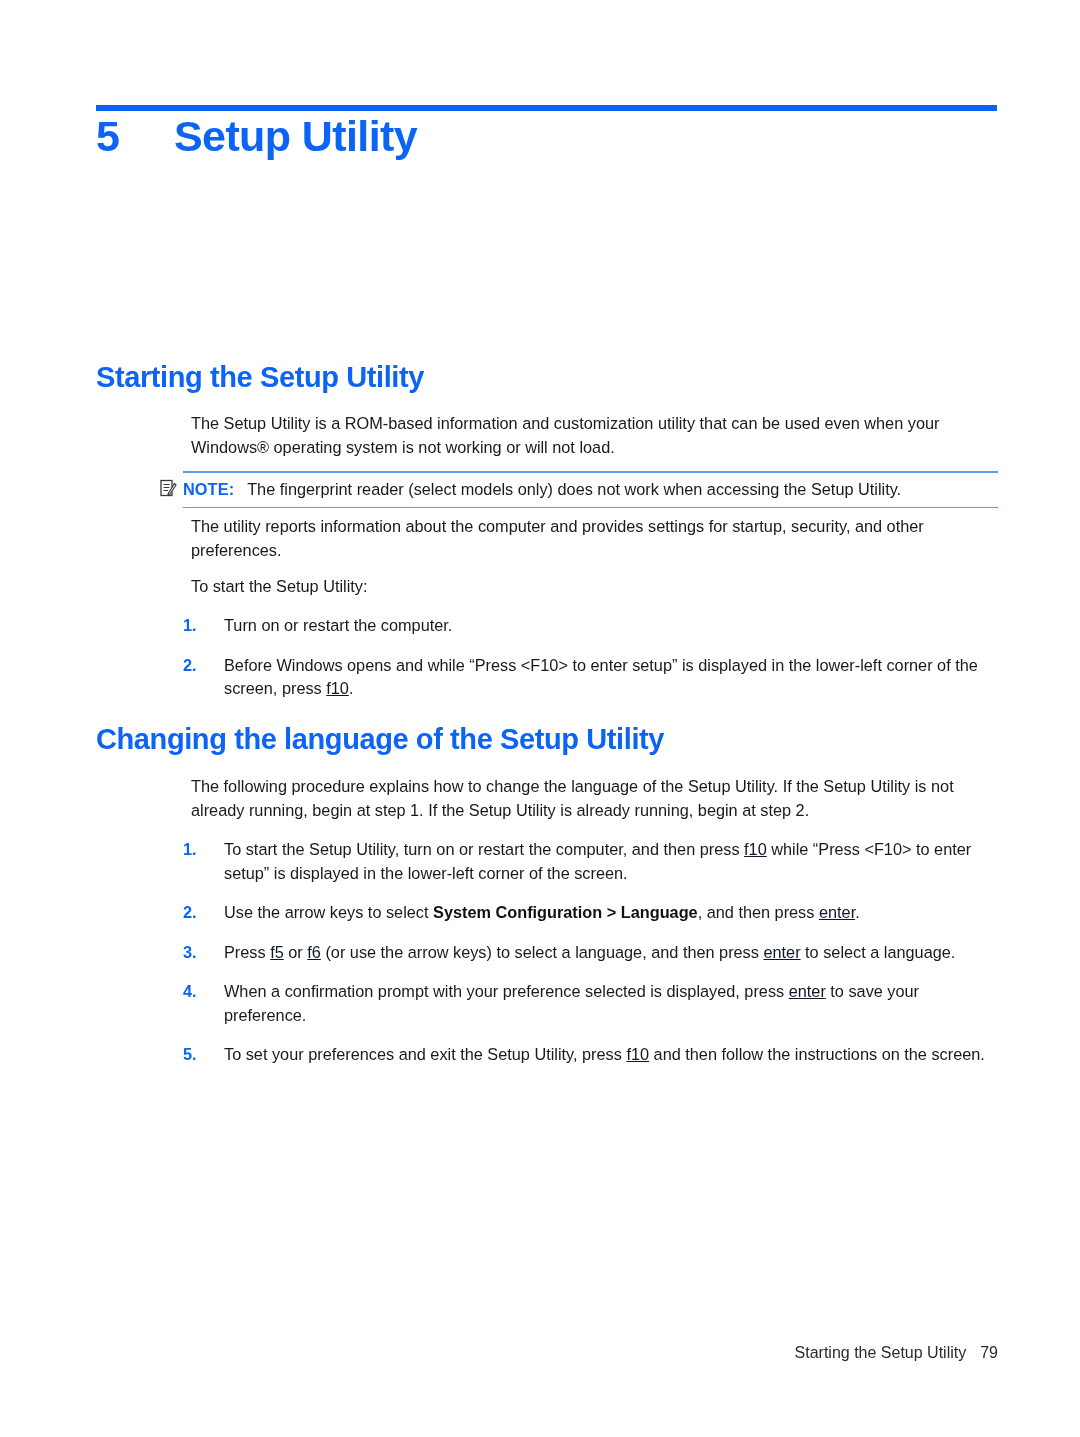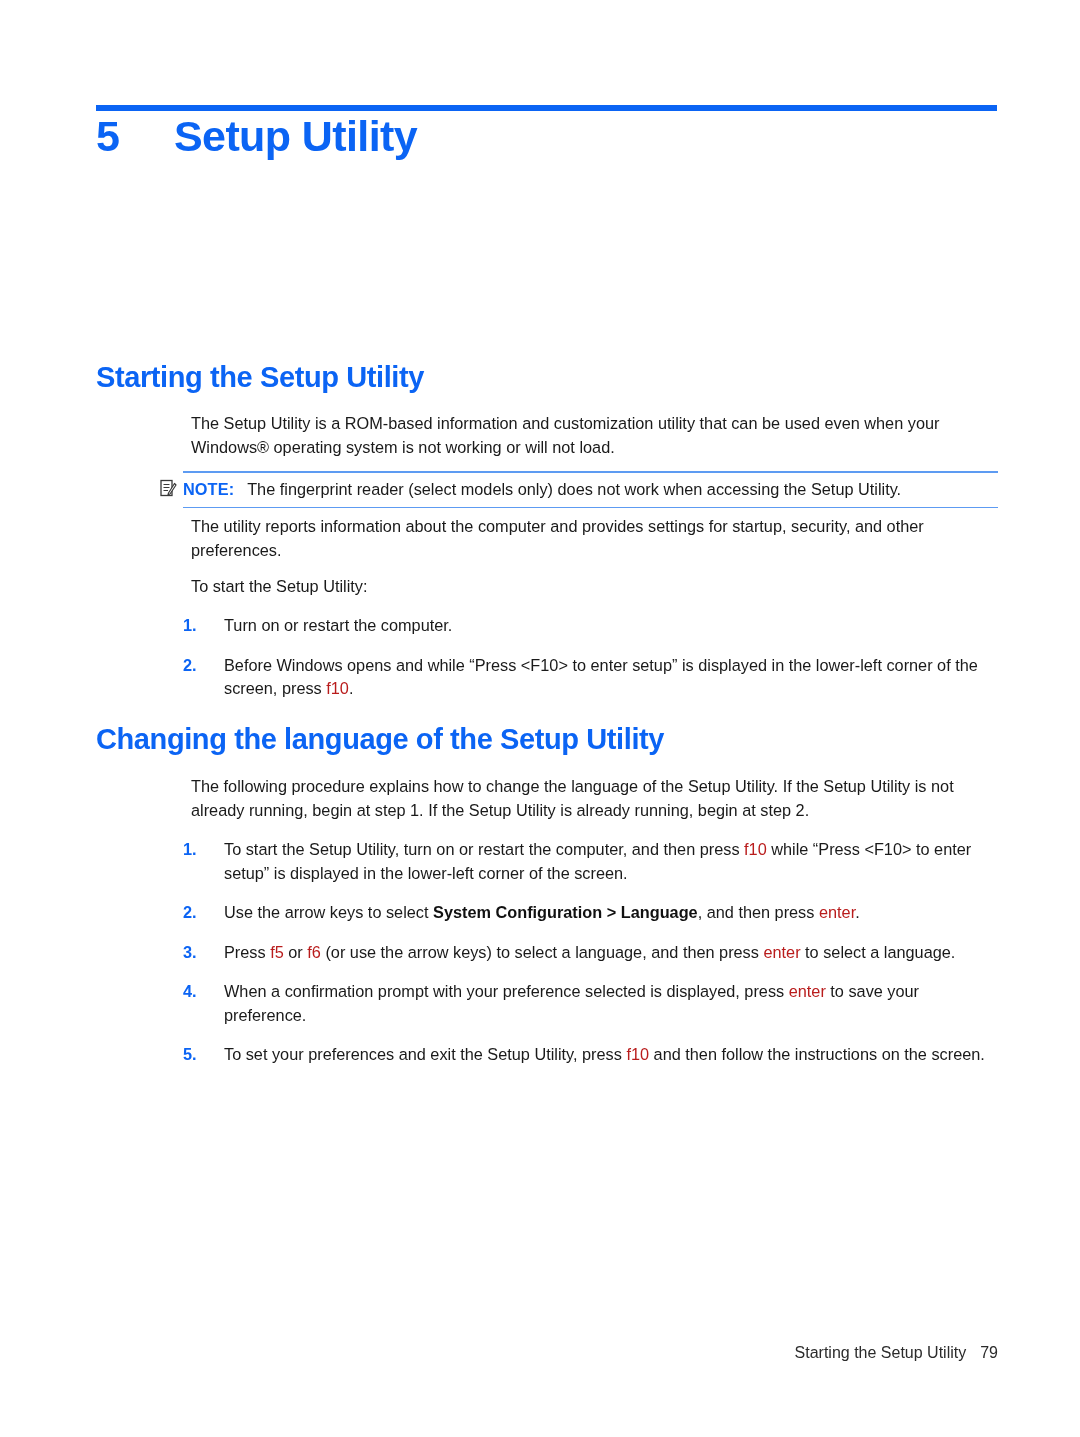--- a/index.html
+++ b/index.html
@@ -73,21 +73,22 @@
     left: 183px;
     width: 815px;
     font-size: 16.3px;
     line-height: 23.5px;
     color: #1a1a1a;
     text-align: left;
     margin-left: 8px;
   }
 
   .key {
-    color: #b91c1c;
+    color: #0f172a;
+    text-decoration: underline;
   }
   .bold {
     font-weight: bold;
     color: #111111;
   }
 
   
   .note {
     position: absolute;
     left: 160px;

